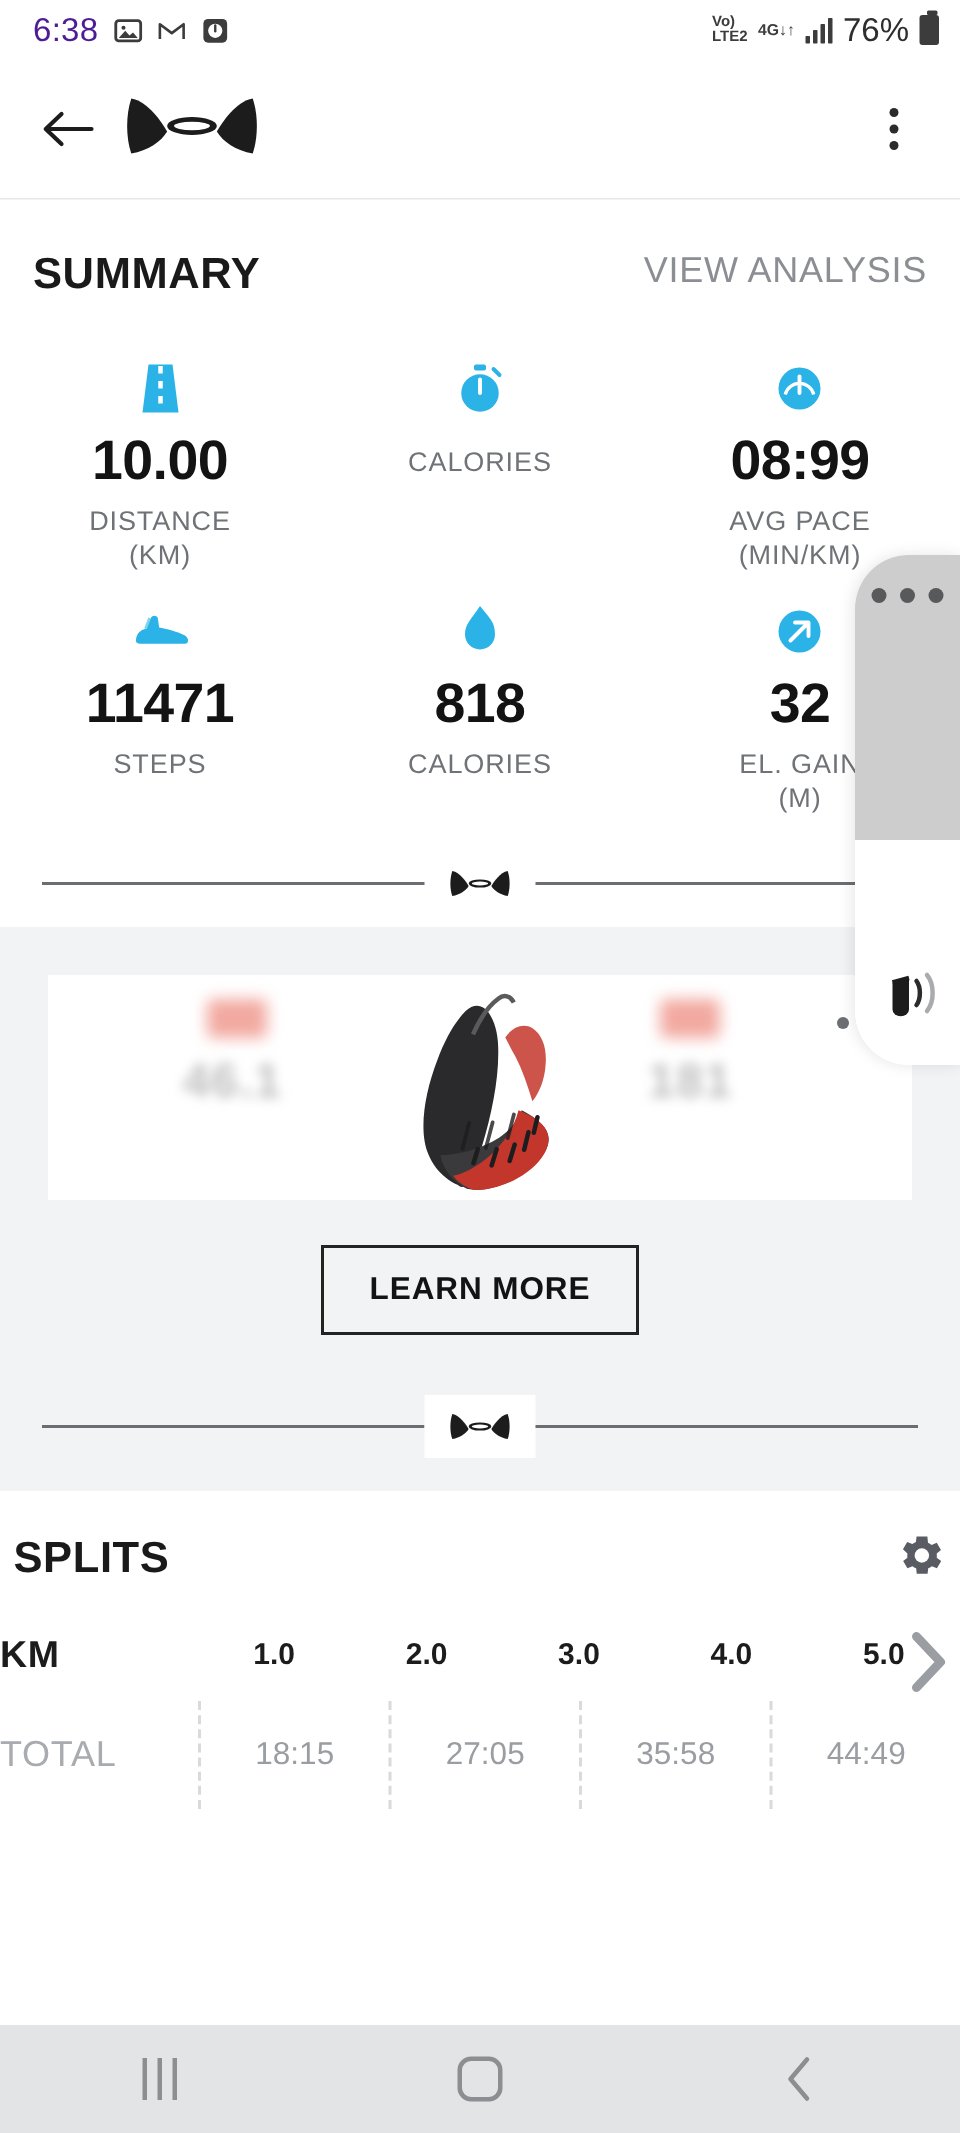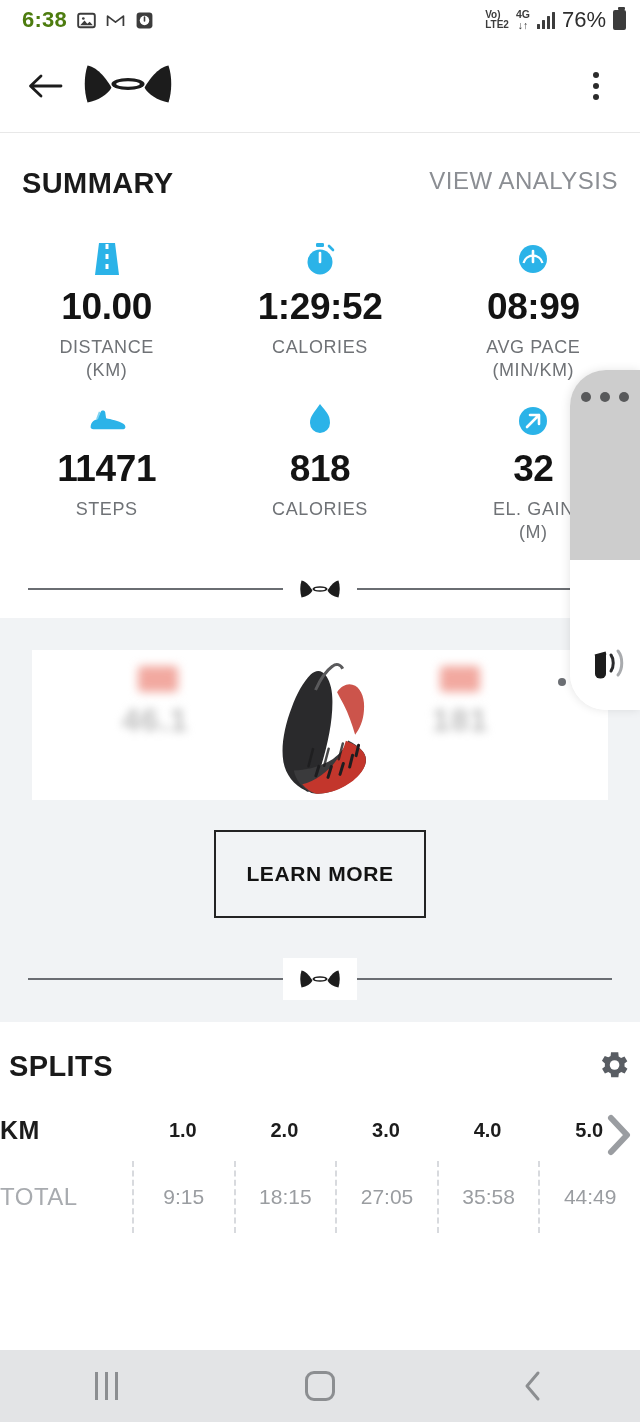--- a/index.html
+++ b/index.html
@@ -12,25 +12,25 @@
   }
 
   
   .statusbar{
     height:40px; width:100%;
     display:flex; align-items:center; justify-content:space-between;
     padding:0 14px 0 22px;
     background:#ffffff; color:#3c3c3c;
   }
   .sb-left{ display:flex; align-items:center; gap:10px; }
-  .sb-clock{ font-size:22px; font-weight:700; color:#4d7c0f; letter-spacing:.2px;}
+  .sb-clock{ font-size:22px; font-weight:400; color:#4c1d95; letter-spacing:.2px;}
   .sb-ico{ width:19px; height:19px; display:inline-block; position:relative; }
   .sb-right{ display:flex; align-items:center; gap:7px; }
   .volte{ display:flex; flex-direction:column; line-height:1.02; font-size:10px; font-weight:700; color:#3c3c3c; }
-  .net4g{ display:flex; flex-direction:column; line-height:1.02; font-size:10.5px; font-weight:400; color:#3c3c3c; align-items:center;}
+  .net4g{ display:flex; flex-direction:row; line-height:1.02; font-size:10.5px; font-weight:400; color:#3c3c3c; align-items:center;}
   .bars{ display:flex; align-items:flex-end; gap:1.5px; height:17px;}
   .bars i{ width:3.4px; background:#3c3c3c; display:block; border-radius:.5px;}
   .bars i:nth-child(1){height:5px;} .bars i:nth-child(2){height:9px;}
   .bars i:nth-child(3){height:13px;} .bars i:nth-child(4){height:17px;}
   .batt-txt{ font-size:22px; color:#2e2e2e; }
   .batt{ width:13px; height:20px; border:2px solid #3c3c3c; border-radius:2px; position:relative; background:#3c3c3c;}
   .batt:before{ content:""; position:absolute; top:-5px; left:3px; width:7px; height:3px; background:#3c3c3c; border-radius:1px;}
 
   
   .appbar{
@@ -71,21 +71,21 @@
              filter:blur(4px); letter-spacing:1px;}
   .blur-sub{ position:absolute; top:92px; font-size:13px; color:#cfcfcf; filter:blur(3px); }
   .blur-logo{ position:absolute; top:16px; width:40px; height:26px; background:#f2a9a0;
               filter:blur(5px); border-radius:4px;}
   .shoe{ position:absolute; left:50%; top:50%; transform:translate(-50%,-50%) rotate(-28deg); }
   .ad-dots{ position:absolute; right:12px; top:28px; display:flex; gap:7px; }
   .ad-dots i{ width:8px; height:8px; border-radius:50%; background:#6b6e73; display:block;}
   .ad-text{ text-align:center; font-size:25px; color:#232323; margin-top:40px; }
   .ad-btn{ display:block; margin:30px auto 0; background:#f1f3f5; border:2px solid #232323;
            color:#131313; font-size:21px; font-weight:700; letter-spacing:.6px;
-           padding:30px 30px; font-family:"Liberation Sans", sans-serif; }
+           padding:16px 30px; font-family:"Liberation Sans", sans-serif; }
 
   
   .splits{ background:#fff; padding:26px 0 0 0; }
   .splits-head{ display:flex; align-items:center; padding:0 9px; }
   .splits-title{ font-size:29px; font-weight:700; letter-spacing:.4px; color:#1a1a1a; }
   .gear{ margin-left:auto; }
   .splits-table{ margin-top:30px; position:relative; }
   .strow{ display:flex; align-items:center; }
   .st-head .cell{ font-size:20px; font-weight:700; color:#1c1c1c; }
   .st-body .cell{ font-size:21px; color:#9a9da1; }
@@ -210,21 +210,20 @@
 
     <div class="mcell">
       <span class="micon">
         <svg width="34" height="36" viewBox="0 0 34 36">
             <circle cx="17" cy="21" r="12.5" fill="#2bb3e8"></circle>
             <rect x="13" y="2" width="8" height="4" rx="1.3" fill="#2bb3e8"></rect>
             <path d="M26 5l4 4" stroke="#2bb3e8" stroke-width="2.6" stroke-linecap="round"></path>
             <path d="M17 12v9" stroke="#fff" stroke-width="2.6" stroke-linecap="round"></path>
           </svg>
       </span>
-      <span class="mval">1:29:52</span>
       <span class="mlab" style="white-space:pre-line">CALORIES</span>
     </div>
 
     <div class="mcell">
       <span class="micon">
         <svg width="34" height="36" viewBox="0 0 34 36">
             <circle cx="17" cy="18" r="14" fill="#2bb3e8"></circle>
             <path d="M7.5 22a9.8 9.8 0 0 1 19 0" fill="none" stroke="#fff" stroke-width="2.2"></path>
             <path d="M17 10v11" stroke="#fff" stroke-width="2.6" stroke-linecap="round"></path>
           </svg>
@@ -349,21 +348,20 @@
     <div class="strow st-head">
       <span class="lab">KM</span>
       <span class="cell">1.0</span>
       <span class="cell">2.0</span>
       <span class="cell">3.0</span>
       <span class="cell">4.0</span>
       <span class="cell">5.0</span>
     </div>
     <div class="strow st-body">
       <span class="lab">TOTAL</span>
-      <span class="cell">9:15</span>
       <span class="cell">18:15</span>
       <span class="cell">27:05</span>
       <span class="cell">35:58</span>
       <span class="cell">44:49</span>
     </div>
     <span class="chev-more">
       <svg width="34" height="46" viewBox="0 0 34 46">
           <path d="M9 6l16 17L9 40" fill="none" stroke="#9a9da1" stroke-width="6" stroke-linecap="round" stroke-linejoin="round"></path>
         </svg>
     </span>

